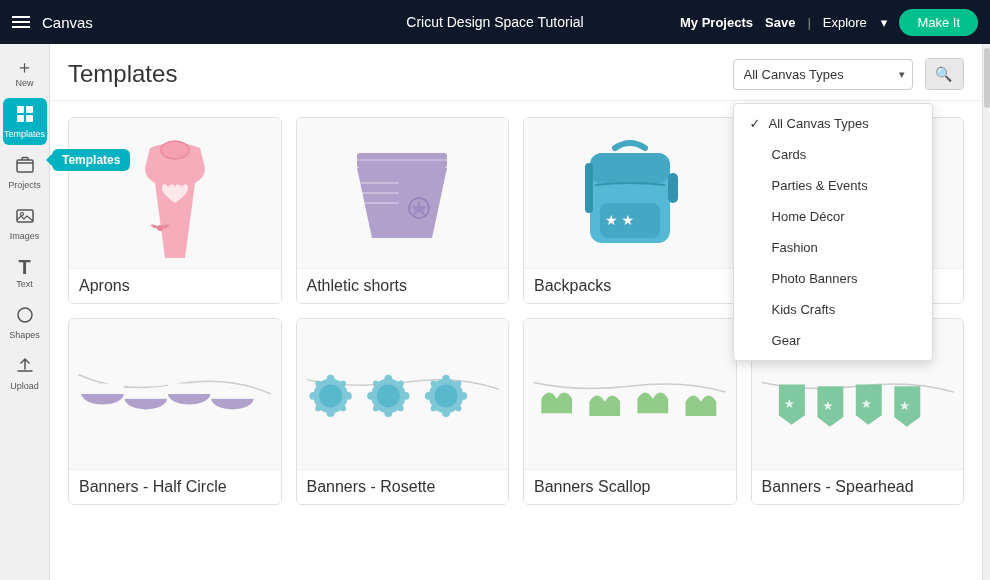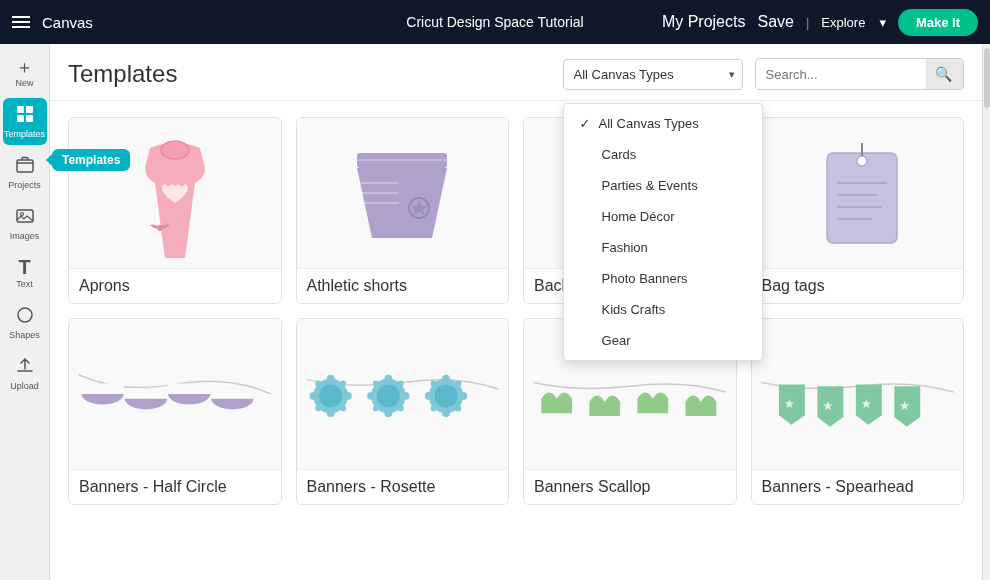--- a/index.html
+++ b/index.html
@@ -36,27 +36,28 @@
       color: white;
       font-size: 13px;
     }
     .make-it-btn {
       background: #00c08b;
       color: white;
       border: none;
       border-radius: 20px;
       padding: 6px 18px;
       font-size: 13px;
-      font-weight: 700;
+      font-weight: 400;
       cursor: pointer;
     }
     .top-nav-link {
       color: white;
       cursor: pointer;
-      font-size: 16px;
+      font-size: 13px;
+      font-weight: bold;
     }
     .divider-v { color: #888; }
     .explore-btn {
       display: flex;
       align-items: center;
       gap: 14px;
       color: white;
       cursor: pointer;
     }
 
@@ -434,21 +435,20 @@
             <span>Kids Crafts</span>
           </div>
           <div class="dropdown-item">
             <span style="width:14px;display:inline-block;"></span>
             <span>Gear</span>
           </div>
         </div>
       </div>
 
       <div class="search-container">
-        <input class="search-input" type="text" placeholder="Search..." style="">
         <button class="search-btn">
           <span>🔍</span>
         </button>
       </div>
     </div>
 
     <div class="grid-area">
       <div class="template-grid">
 
         <div class="template-card">

